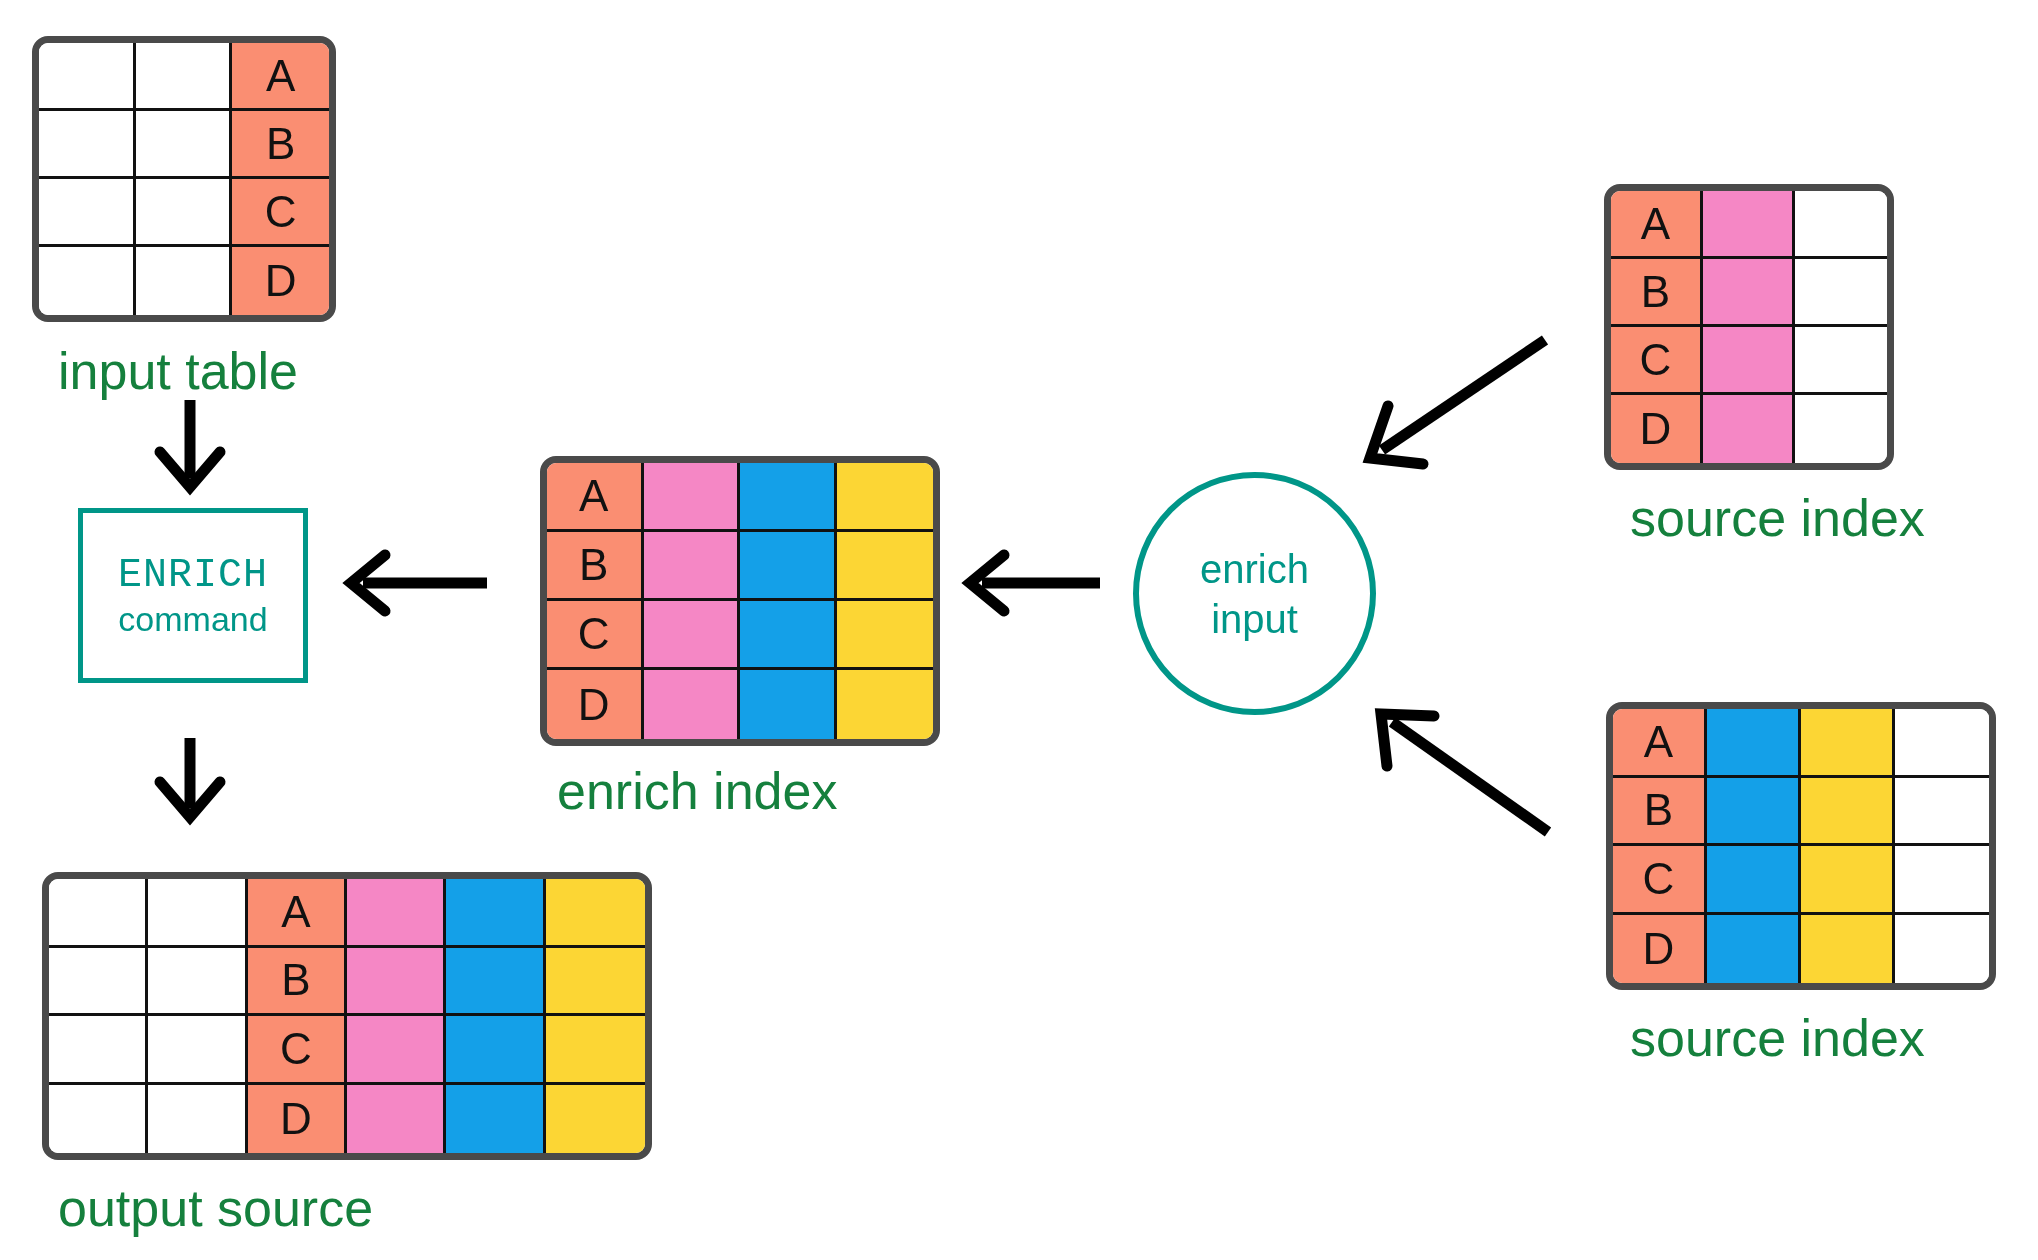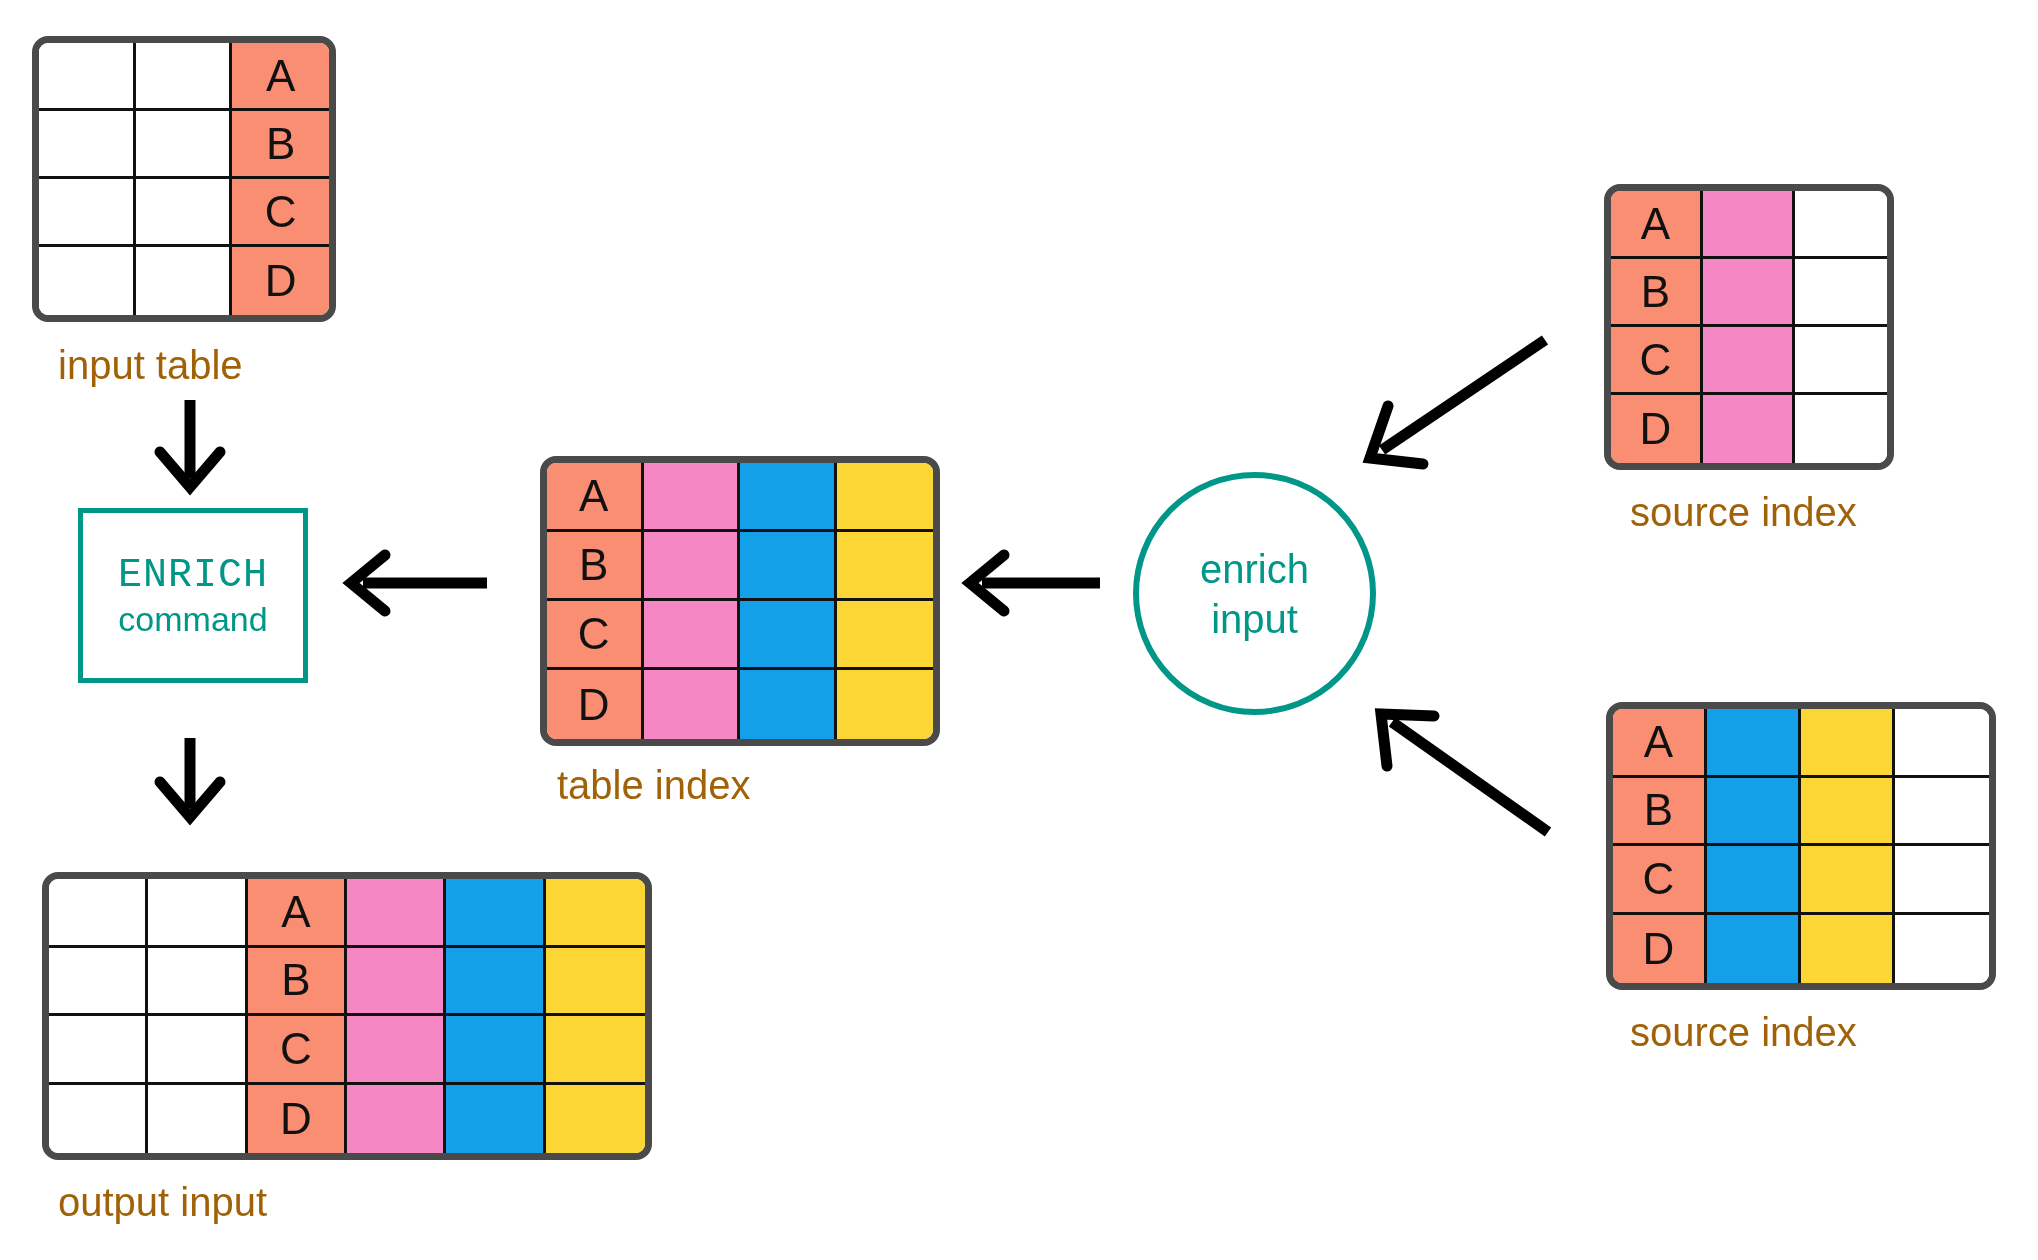--- a/index.html
+++ b/index.html
@@ -33,22 +33,22 @@
     justify-content: center;
     font-size: 44px;
     color: #111111;
     line-height: 1;
   }
   .cell.lastcol { border-right: none; }
   .cell.lastrow { border-bottom: none; }
 
   .caption {
     position: absolute;
-    font-size: 40px;
-    color: #a16207;
+    font-size: 52px;
+    color: #15803d;
     white-space: nowrap;
     line-height: 1;
   }
 
   .cmdbox {
     position: absolute;
     box-sizing: border-box;
     border: 5px solid #009688;
     background: #ffffff;
     display: flex;
@@ -131,21 +131,21 @@
       <div class="cell lastcol" style="background: rgb(252, 214, 52);"></div>
       <div class="cell" style="background: rgb(250, 142, 114);">C</div>
       <div class="cell" style="background: rgb(245, 135, 197);"></div>
       <div class="cell" style="background: rgb(20, 160, 232);"></div>
       <div class="cell lastcol" style="background: rgb(252, 214, 52);"></div>
       <div class="cell lastrow" style="background: rgb(250, 142, 114);">D</div>
       <div class="cell lastrow" style="background: rgb(245, 135, 197);"></div>
       <div class="cell lastrow" style="background: rgb(20, 160, 232);"></div>
       <div class="cell lastcol lastrow" style="background: rgb(252, 214, 52);"></div>
     </div>
-  <div class="caption" style="left:557px; top:765px;">table index</div>
+  <div class="caption" style="left:557px; top:765px;">enrich index</div>
 
   <div class="policy" style="left:1133px; top:472px; width:243px; height:243px;">
     <span>enrich</span>
     <span>input</span>
   </div>
 
   <div class="tbl" id="tbl-src-top" style="left: 1604px; top: 184px; width: 290px; height: 286px; grid-template-columns: repeat(3, 1fr); grid-template-rows: repeat(4, 1fr);">
       <div class="cell" style="background: rgb(250, 142, 114);">A</div>
       <div class="cell" style="background: rgb(245, 135, 197);"></div>
       <div class="cell lastcol" style="background: rgb(255, 255, 255);"></div>
@@ -200,21 +200,21 @@
       <div class="cell" style="background: rgb(245, 135, 197);"></div>
       <div class="cell" style="background: rgb(20, 160, 232);"></div>
       <div class="cell lastcol" style="background: rgb(252, 214, 52);"></div>
       <div class="cell lastrow" style="background: rgb(255, 255, 255);"></div>
       <div class="cell lastrow" style="background: rgb(255, 255, 255);"></div>
       <div class="cell lastrow" style="background: rgb(250, 142, 114);">D</div>
       <div class="cell lastrow" style="background: rgb(245, 135, 197);"></div>
       <div class="cell lastrow" style="background: rgb(20, 160, 232);"></div>
       <div class="cell lastcol lastrow" style="background: rgb(252, 214, 52);"></div>
     </div>
-  <div class="caption" style="left:58px; top:1182px;">output input</div>
+  <div class="caption" style="left:58px; top:1182px;">output source</div>
 
   <svg class="arrows" viewBox="0 0 2038 1260">
 
     <g>
       <line x1="190" y1="400" x2="190" y2="478" stroke="#000" stroke-width="11"></line>
       <polyline points="160,452 190,487 220,452" fill="none" stroke="#000" stroke-width="11" stroke-linecap="round" stroke-linejoin="miter"></polyline>
     </g>
 
     <g>
       <line x1="190" y1="738" x2="190" y2="808" stroke="#000" stroke-width="11"></line>

